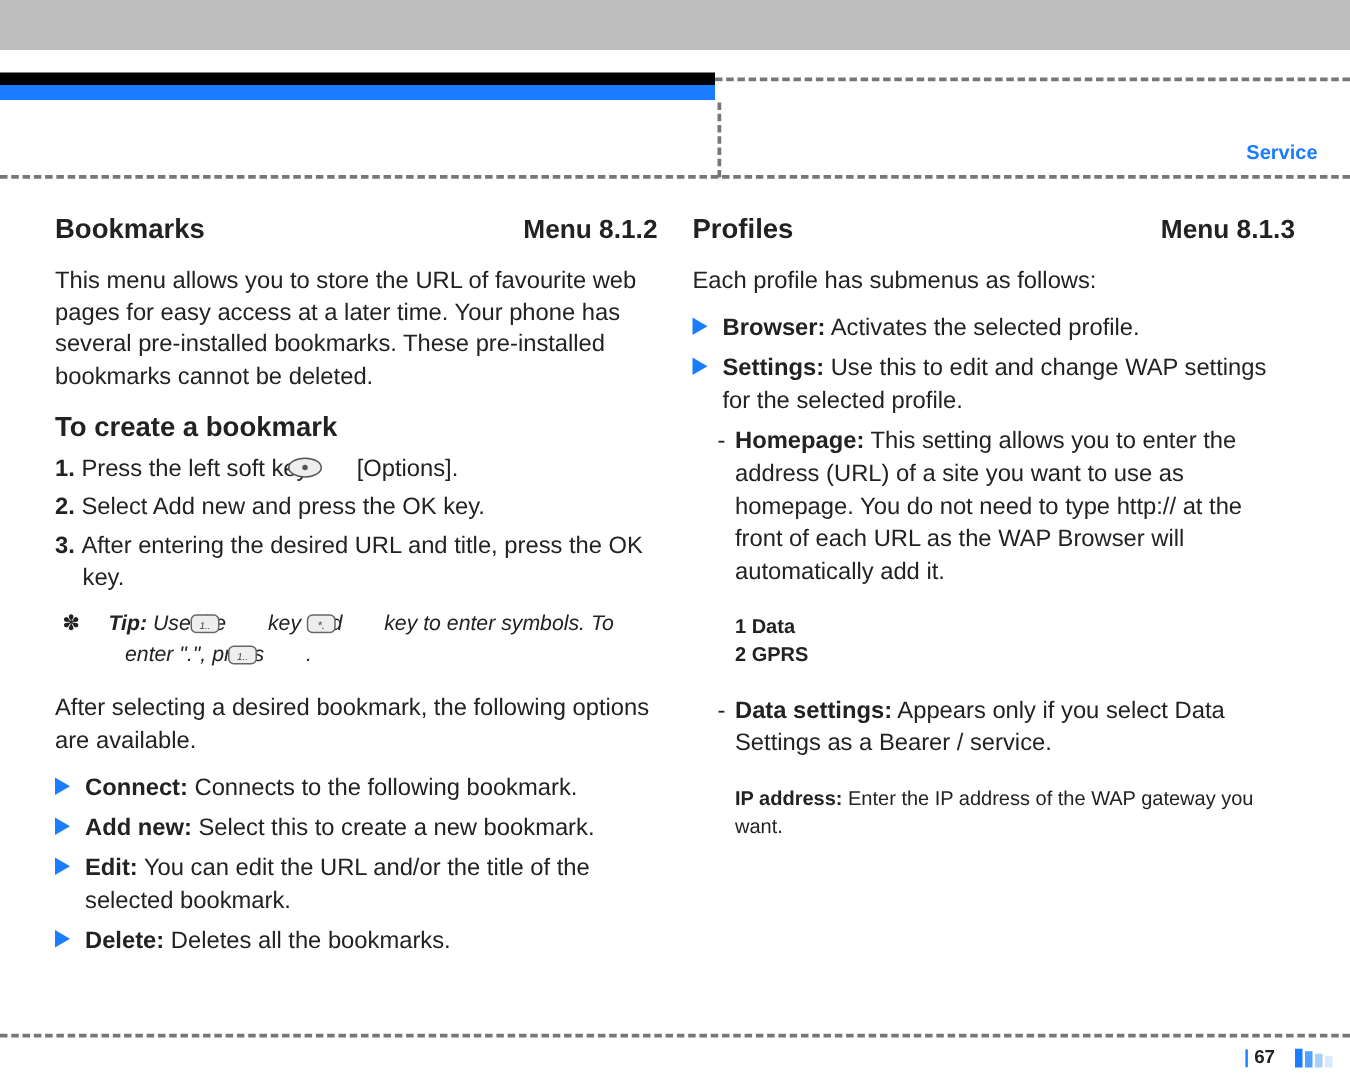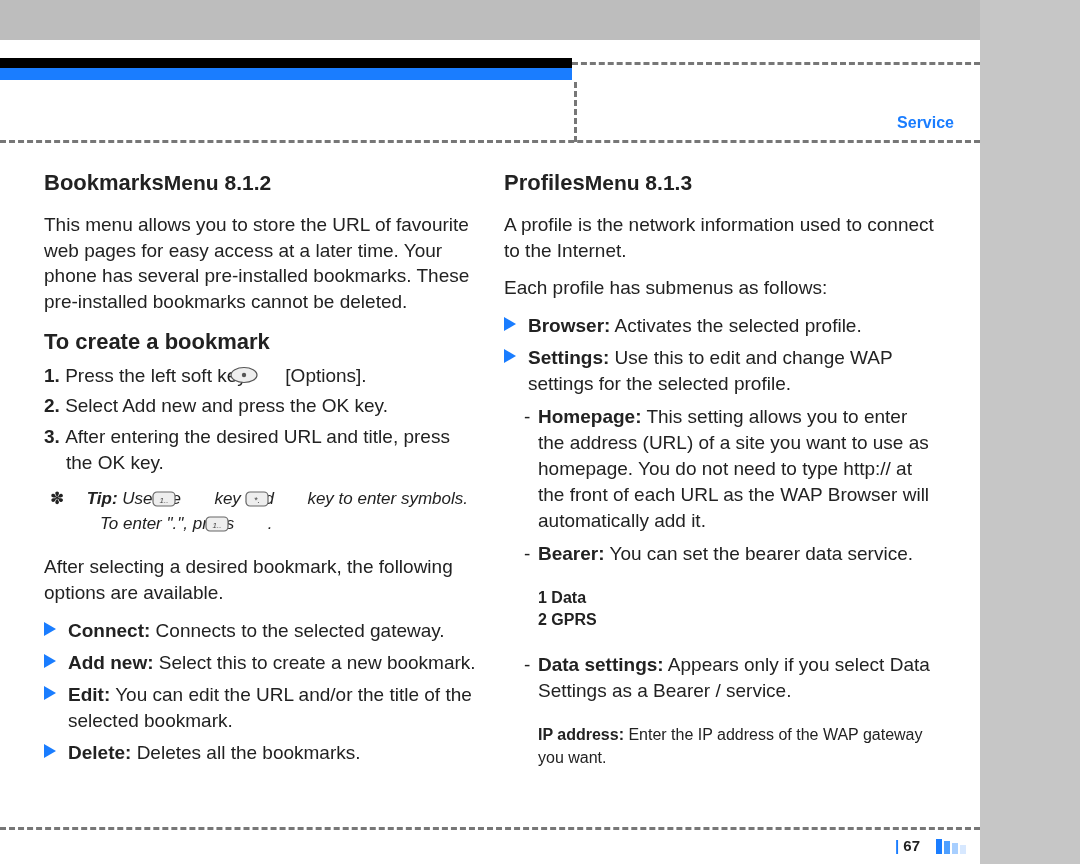--- a/index.html
+++ b/index.html
@@ -1,18 +1,18 @@
 <!DOCTYPE html>
 <html><head>
 <meta charset="utf-8">
 <style>
   html,body{margin:0;padding:0;background:#c6c6c6;font-family:Arial,Helvetica,sans-serif;color:#222;}
   .page{
     position:relative;
-    width:980px;
+    width:1080px;
     height:864px;
     box-sizing:border-box;
     background:#fff;
     background:linear-gradient(#bdbdbd 0px,#bdbdbd 40px,#fff 40px,#fff 100%);
   }
   .top-area{
     position:absolute;top:0;left:0;right:0;height:70px;
   }
   .black-bar{
     position:absolute;top:58px;left:0;height:10px;
@@ -42,21 +42,21 @@
   }
   .content{
     position:absolute;top:170px;left:0;right:0;bottom:54px;
     display:flex;
     gap:28px;
     padding:0 44px;
     box-sizing:border-box;
   }
   .col{flex:1;min-width:0;}
   .sec-head{
-    display:flex;justify-content:flex-start;align-items:baseline;
+    display:flex;justify-content:space-between;align-items:baseline;
     font-weight:bold;font-size:22px;margin-bottom:16px;
   }
   .sec-head .menu-lbl{font-weight:bold;font-size:21px;}
   p{margin:0 0 12px 0;font-size:19px;line-height:1.35;}
   .sub{font-weight:bold;font-size:22px;margin:14px 0 8px 0;}
   .ol{margin:0 0 10px 0;padding:0;}
   .ol .li{font-size:19px;line-height:1.4;margin:4px 0;padding-left:22px;text-indent:-22px;}
   .ol .num{font-weight:bold;}
   .soft-key-icon{
     display:inline-block;width:28px;height:18px;vertical-align:-2px;
@@ -162,43 +162,41 @@
         <span class="key-icon"><svg viewBox="0 0 24 16">
               <rect x="1" y="1" width="22" height="14" rx="4" fill="#eee" stroke="#666" stroke-width="1.2"></rect>
               <text x="12" y="12" text-anchor="middle" font-size="8" fill="#444" font-family="Arial">1..</text>
             </svg></span>
         <span> .</span>
       </div>
 
       <p>After selecting a desired bookmark, the following options are available.</p>
 
       <div class="arrow-list">
-        <div class="ali"><span class="bold">Connect:</span><span> Connects to the selected gateway.</span></div>
+        <div class="ali"><span class="bold">Connect:</span><span> Connects to the following bookmark.</span></div>
         <div class="ali"><span class="bold">Add new:</span><span> Select this to create a new bookmark.</span></div>
         <div class="ali"><span class="bold">Edit:</span><span> You can edit the URL and/or the title of the selected bookmark.</span></div>
         <div class="ali"><span class="bold">Delete:</span><span> Deletes all the bookmarks.</span></div>
       </div>
     </div>
 
     <div class="col">
       <div class="sec-head">
         <span>Profiles</span>
         <span class="menu-lbl">Menu 8.1.3</span>
       </div>
-      <p>A profile is the network information used to connect to the Internet.</p>
       <p>Each profile has submenus as follows:</p>
 
       <div class="arrow-list">
         <div class="ali"><span class="bold">Browser:</span><span> Activates the selected profile.</span></div>
         <div class="ali"><span class="bold">Settings:</span><span> Use this to edit and change WAP settings for the selected profile.</span></div>
       </div>
 
       <div class="dash-list">
         <div class="dli"><span class="bold">Homepage:</span><span> This setting allows you to enter the address (URL) of a site you want to use as homepage. You do not need to type http:// at the front of each URL as the WAP Browser will automatically add it.</span></div>
-        <div class="dli"><span class="bold">Bearer:</span><span> You can set the bearer data service.</span></div>
       </div>
 
       <div class="indent-block">
         <strong>1 Data</strong><br>
         <strong>2 GPRS</strong>
       </div>
 
       <div class="dash-list">
         <div class="dli"><span class="bold">Data settings:</span><span> Appears only if you select Data Settings as a Bearer / service.</span></div>
       </div>

